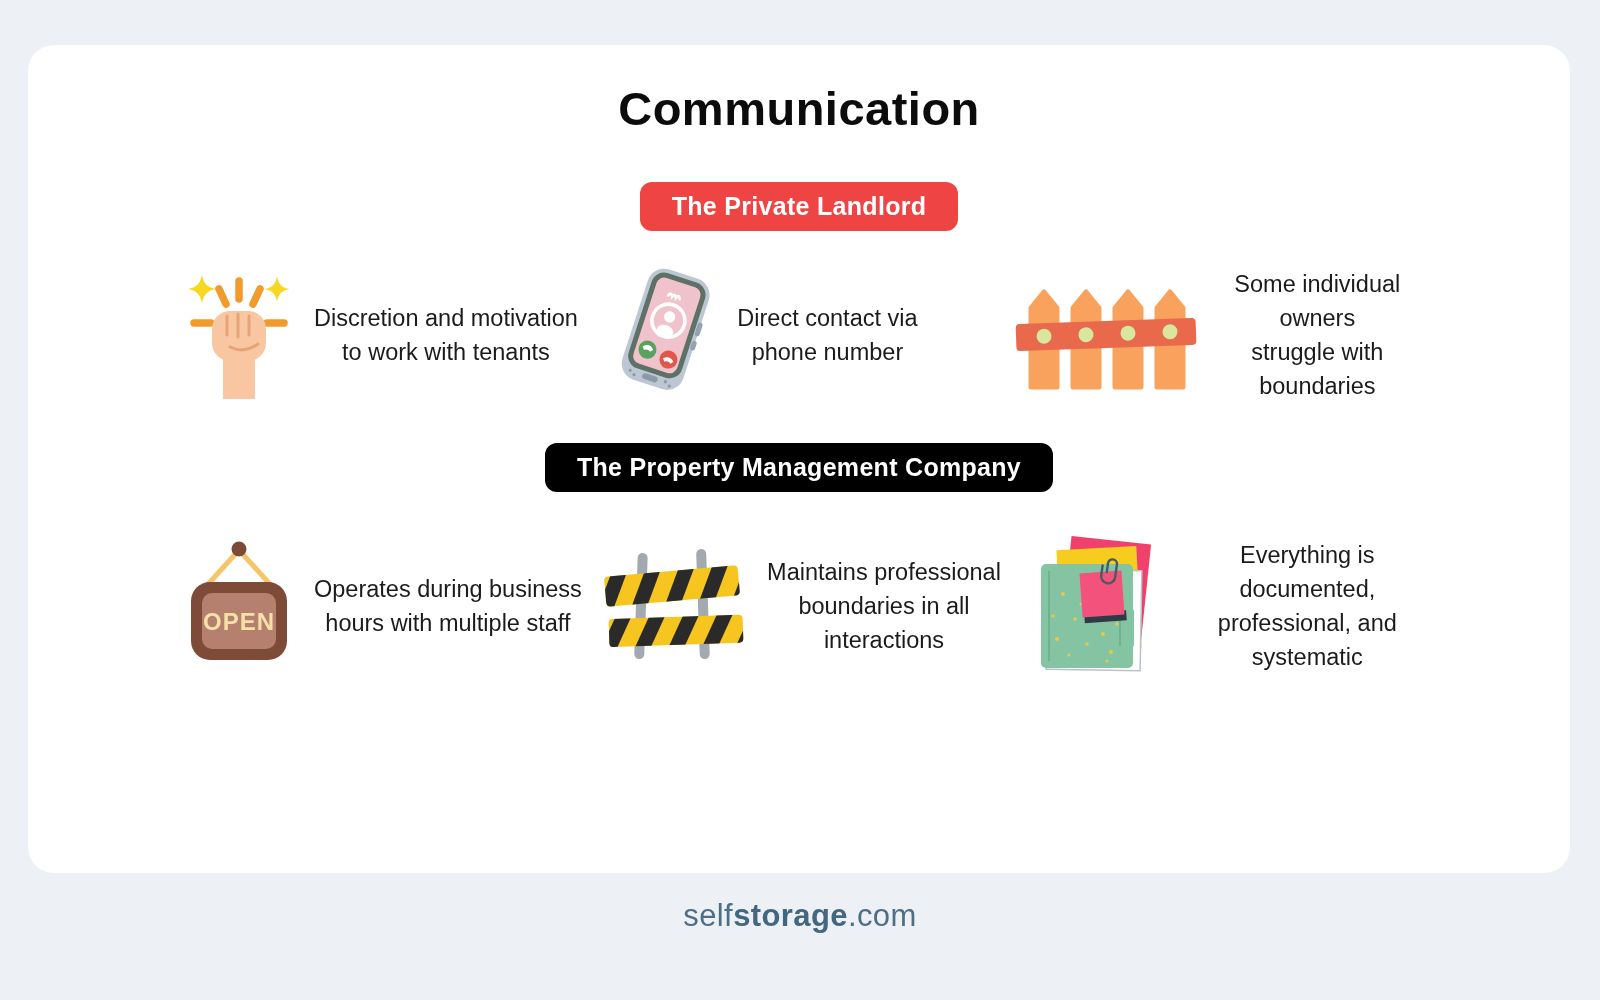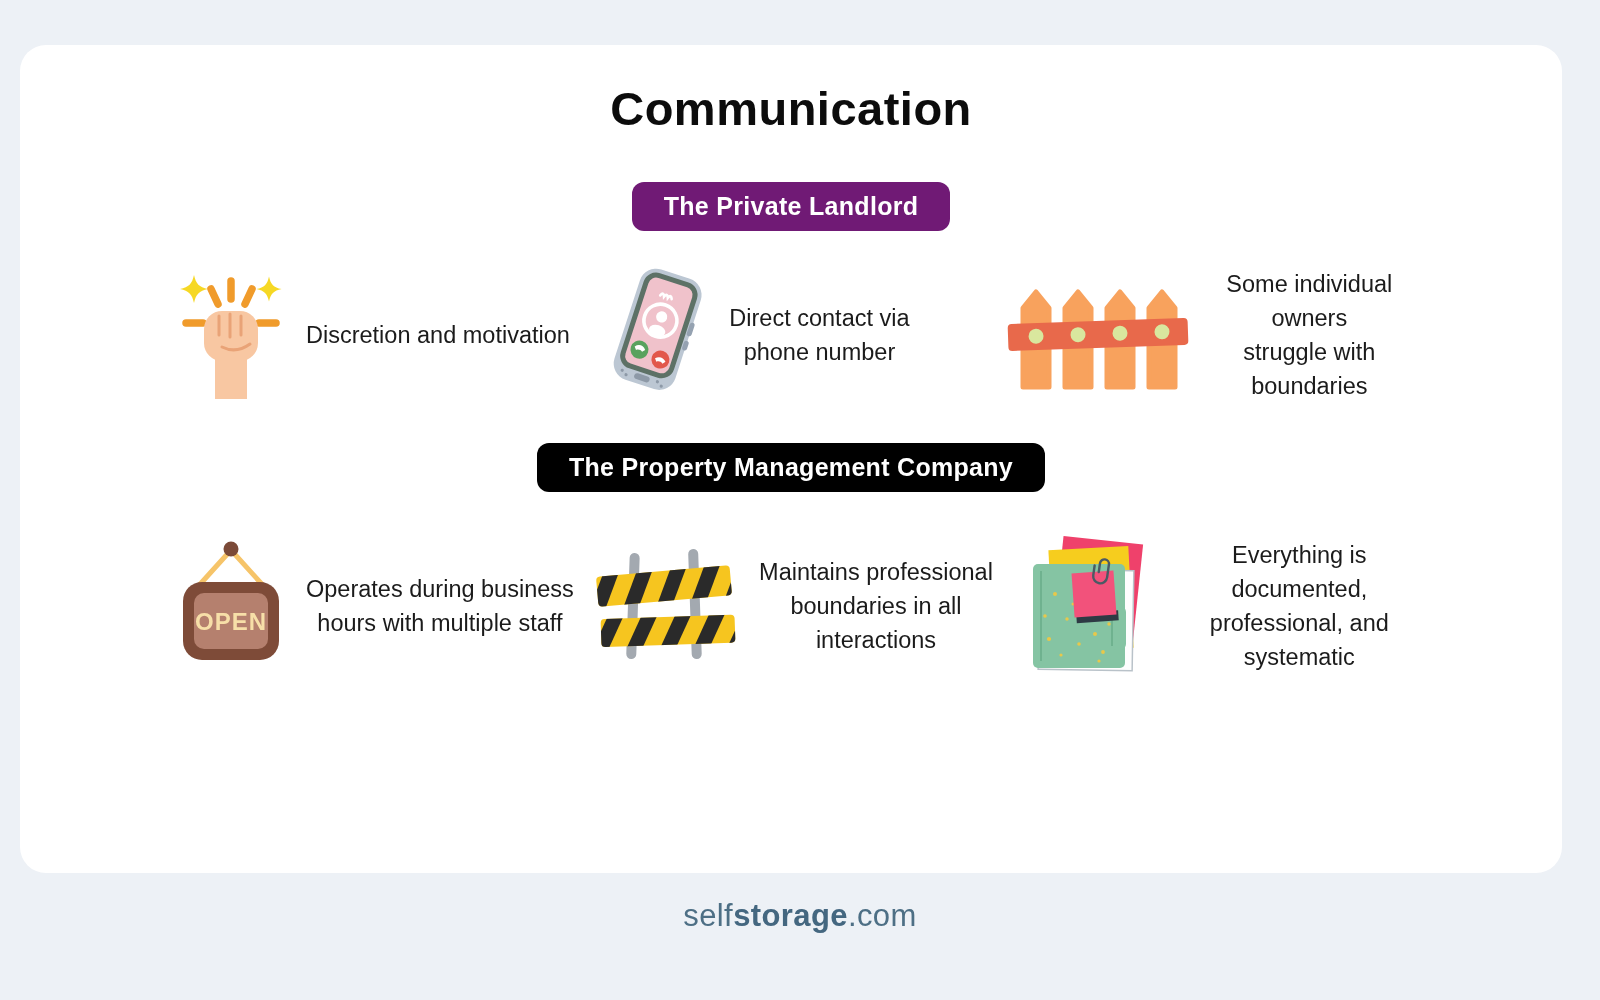--- a/index.html
+++ b/index.html
@@ -5,21 +5,21 @@
   html, body { margin: 0; padding: 0; }
   body {
     width: 1600px; height: 1000px;
     background: #edf1f6;
     font-family: "Liberation Sans", sans-serif;
     position: relative;
     overflow: hidden;
   }
   .card {
     position: absolute;
-    left: 20px; top: 45px;
+    left: 28px; top: 45px;
     width: 1542px; height: 828px;
     background: #ffffff;
     border-radius: 26px;
   }
   .title {
     margin: 36px 0 0 0;
     text-align: center;
     font-size: 47px;
     line-height: 56px;
     font-weight: 700;
@@ -29,21 +29,21 @@
   .badge {
     display: table;
     margin: 0 auto;
     padding: 10px 32px;
     border-radius: 12px;
     color: #ffffff;
     font-size: 25px;
     font-weight: 700;
     letter-spacing: 0.3px;
   }
-  .badge.red { background: #701a75; margin-top: 45px; }
+  .badge.red { background: #ef4444; margin-top: 45px; }
   .badge.green { background: #000000; margin-top: 40px; }
   .row {
     width: 1270px;
     margin: 0 auto;
     display: flex;
   }
   .row.r1 { margin-top: 24px; }
   .row.r2 { margin-top: 34px; }
   .col {
     flex: 1;
@@ -108,20 +108,21 @@
           <g stroke="#E9A377" stroke-width="3" stroke-linecap="round" fill="none">
             <line x1="63" y1="57" x2="63" y2="76"></line>
             <line x1="74" y1="55" x2="74" y2="78"></line>
             <line x1="85" y1="57" x2="85" y2="76"></line>
             <path d="M66,88 q14,7 28,-3"></path>
           </g>
         </svg>
       </div>
       <div class="caption">
         <div>Discretion and motivation</div>
+        <div>to work with tenants</div>
       </div>
     </div>
 
     <div class="col">
       <div class="icon-box">
         <svg width="150" height="142" viewBox="0 0 150 142">
           <g transform="rotate(18 78 70)">
             <rect x="47" y="13" width="64" height="116" rx="17" fill="#BCC7D3"></rect>
             <rect x="108" y="54" width="5" height="14" rx="2.5" fill="#95A2B1"></rect>
             <rect x="108" y="73" width="5" height="10" rx="2.5" fill="#95A2B1"></rect>

